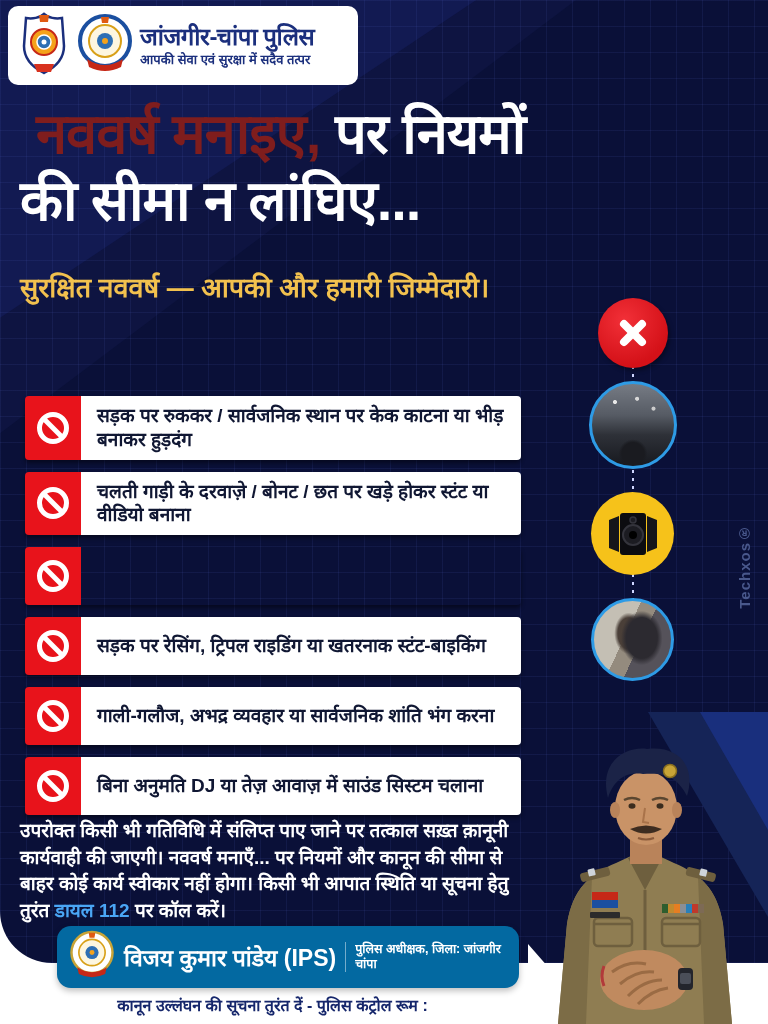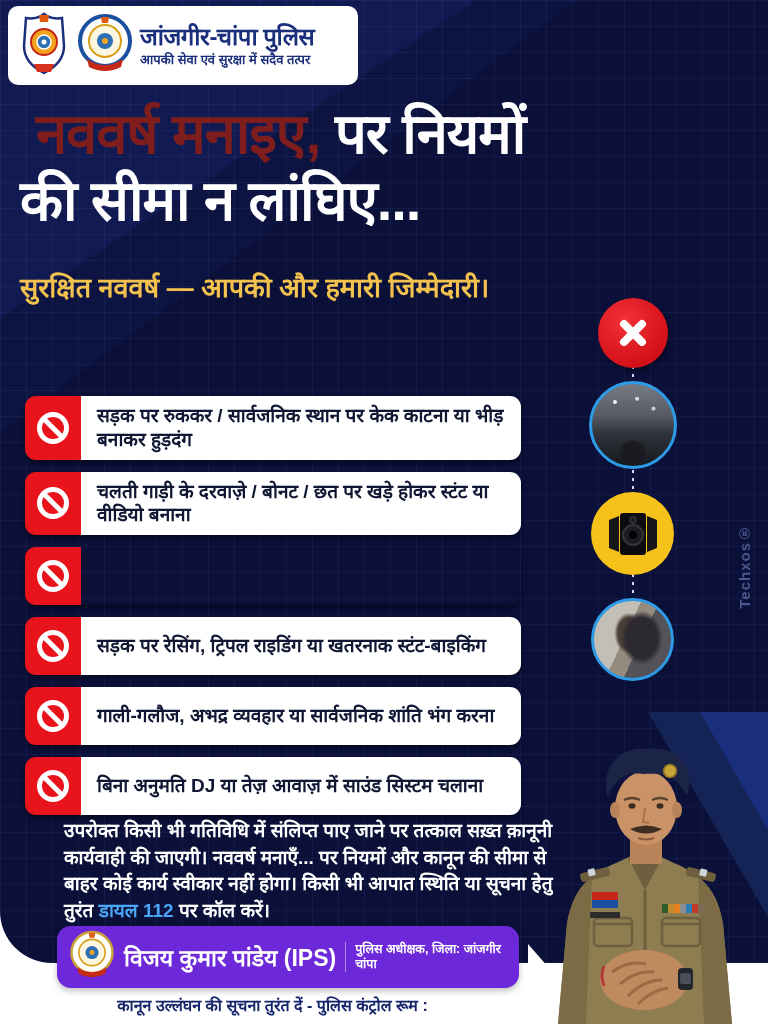--- a/index.html
+++ b/index.html
@@ -34,21 +34,21 @@
     font-size:27px;font-weight:800;}
 
   
   .warn-wrap{position:absolute;left:0;top:322px;width:592px;text-align:center;z-index:3;}
   .warn-heading{color:#ffffff;font-size:22px;font-weight:800;}
   .warn-line{margin-top:8px;color:#ffffff;font-size:19px;font-weight:800;}
   .warn-line .red{color:#ef2b2b;}
 
   
   .items{position:absolute;left:25px;top:396px;width:496px;display:flex;flex-direction:column;gap:12px;z-index:3;}
-  .row{display:flex;border-radius:11px;overflow:hidden;min-height:58px;box-shadow:0 3px 4px rgba(0,0,0,0.45);}
+  .row{display:flex;border-radius:4px;overflow:hidden;min-height:58px;box-shadow:0 3px 4px rgba(0,0,0,0.45);}
   .row-icon{width:56px;background:#e8131b;display:flex;align-items:center;justify-content:center;flex:0 0 56px;}
   .row-text{flex:1;background:#ffffff;display:flex;align-items:center;padding:8px 16px;
     color:#101733;font-size:19px;font-weight:800;line-height:1.25;}
 
   
   .dotline{position:absolute;left:632px;top:366px;width:2px;height:278px;z-index:2;
     background:repeating-linear-gradient(180deg,#cfd6ff 0 3px,transparent 3px 8px);}
   .x-circle{position:absolute;left:598px;top:298px;width:70px;height:70px;border-radius:50%;
     background:radial-gradient(circle at 38% 32%,#f23038,#d41118 70%);display:flex;align-items:center;justify-content:center;
     z-index:3;filter:drop-shadow(2px 3px 2px rgba(0,0,0,0.35));}
@@ -66,25 +66,25 @@
     background:
       radial-gradient(ellipse 26px 34px at 62% 48%,#2c2a30 0 60%,transparent 80%),
       radial-gradient(ellipse 18px 26px at 45% 42%,#4a3f38 0 60%,transparent 80%),
       linear-gradient(115deg,#c4bfb4 0 42%,#948b7e 42% 58%,#55525a 58% 100%);}
 
   .watermark{position:absolute;left:736px;top:524px;z-index:3;color:#49588c;font-size:15px;
     writing-mode:vertical-rl;transform:rotate(180deg);letter-spacing:1px;font-weight:600;}
 
   
   .notice{position:absolute;left:20px;top:818px;width:502px;z-index:3;color:#ffffff;
-    font-size:19px;font-weight:800;line-height:1.4;margin-left:44px;}
+    font-size:19px;font-weight:800;line-height:1.4;}
   .notice .blue{color:#4aa6f5;}
 
   
-  .name-card{position:absolute;left:57px;top:926px;width:462px;height:62px;background:#6d28d9;
+  .name-card{position:absolute;left:57px;top:926px;width:462px;height:62px;background:#0369a1;
     border-radius:14px;display:flex;align-items:center;gap:9px;padding:0 12px;box-sizing:border-box;z-index:6;
     box-shadow:0 3px 6px rgba(0,0,0,0.25);}
   .officer-name{color:#ffffff;font-size:23px;font-weight:800;white-space:nowrap;}
   .name-divider{width:1px;height:30px;background:rgba(255,255,255,0.45);flex:0 0 1px;}
   .officer-desig{color:#ffffff;font-size:12.5px;font-weight:700;line-height:1.2;width:160px;}
 
   
   .footer-line{position:absolute;left:0;top:994px;width:545px;display:flex;align-items:center;
     justify-content:center;gap:8px;z-index:6;flex-direction:column;}
   .footer-label{color:#15266b;font-size:16px;font-weight:800;}

